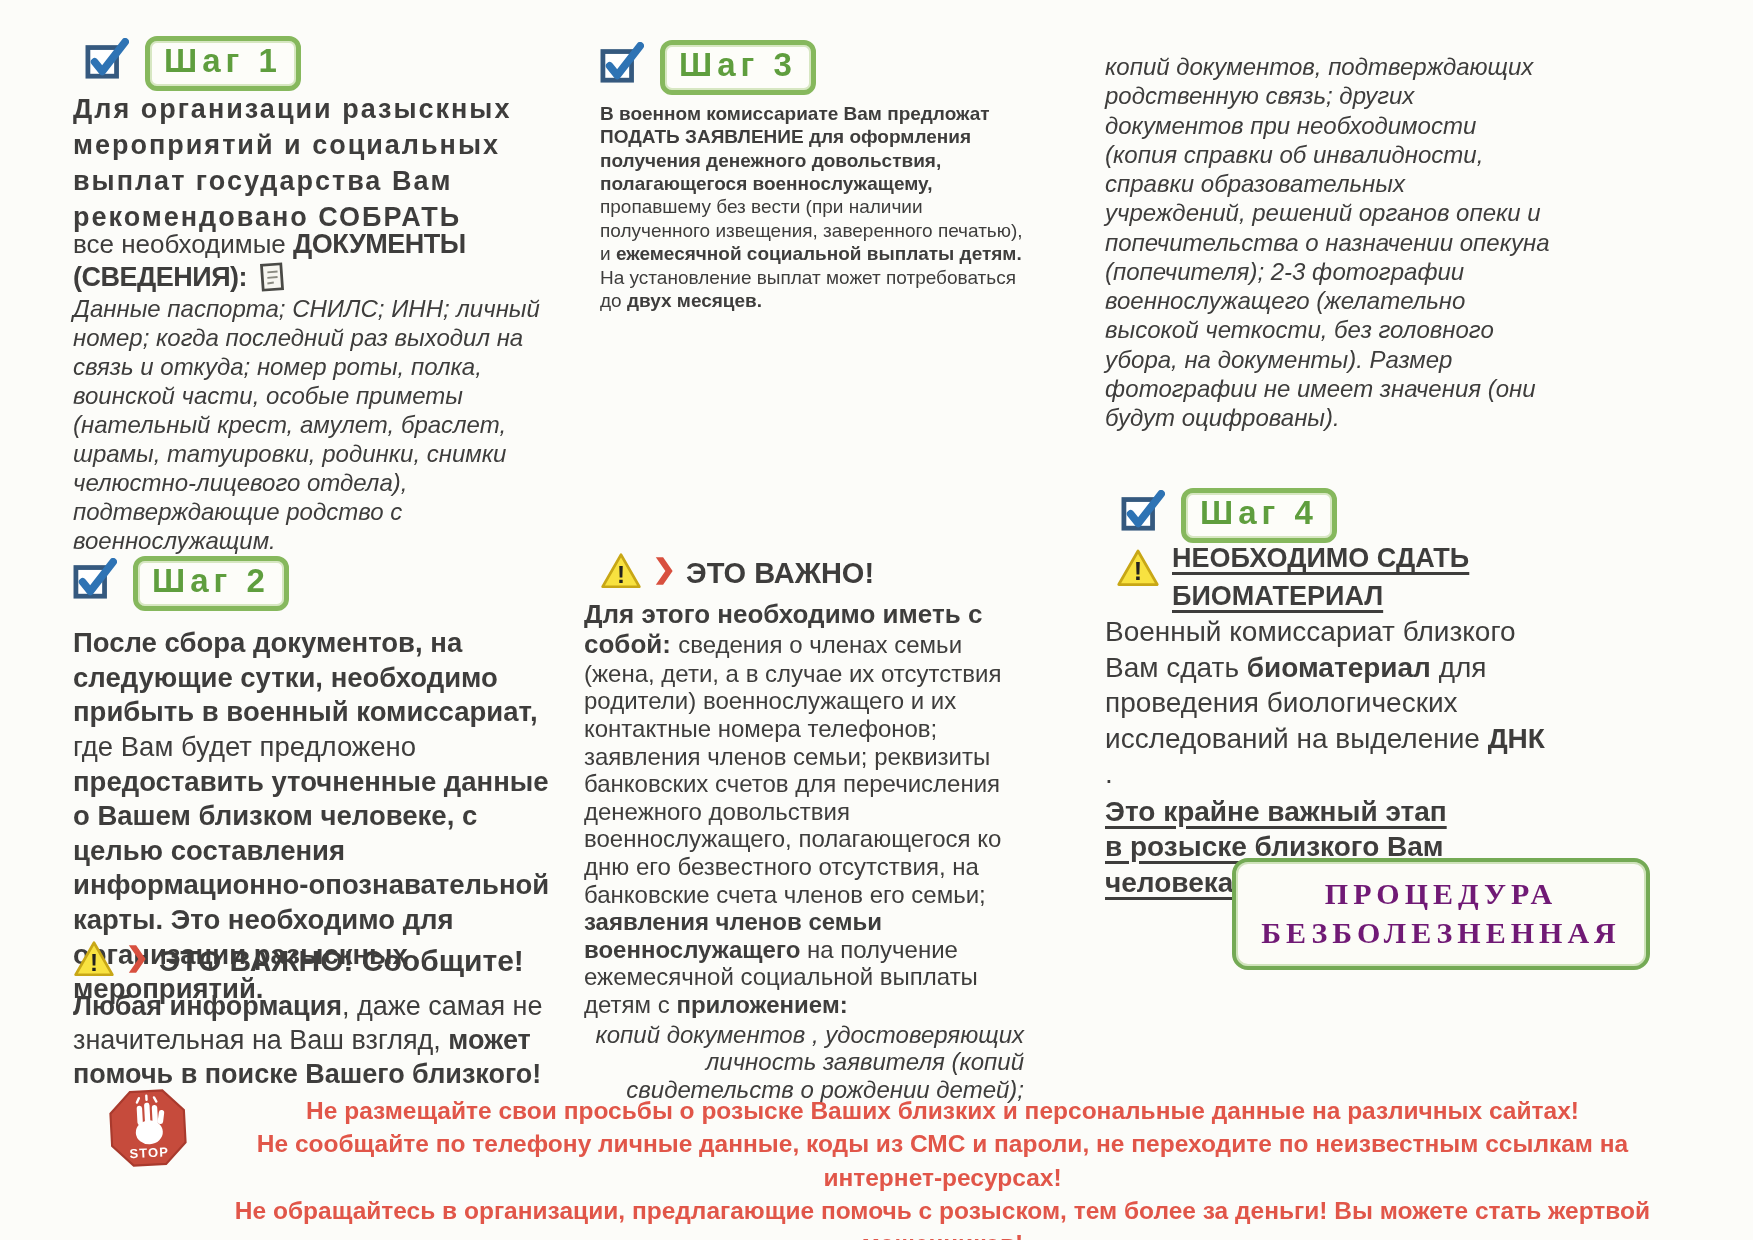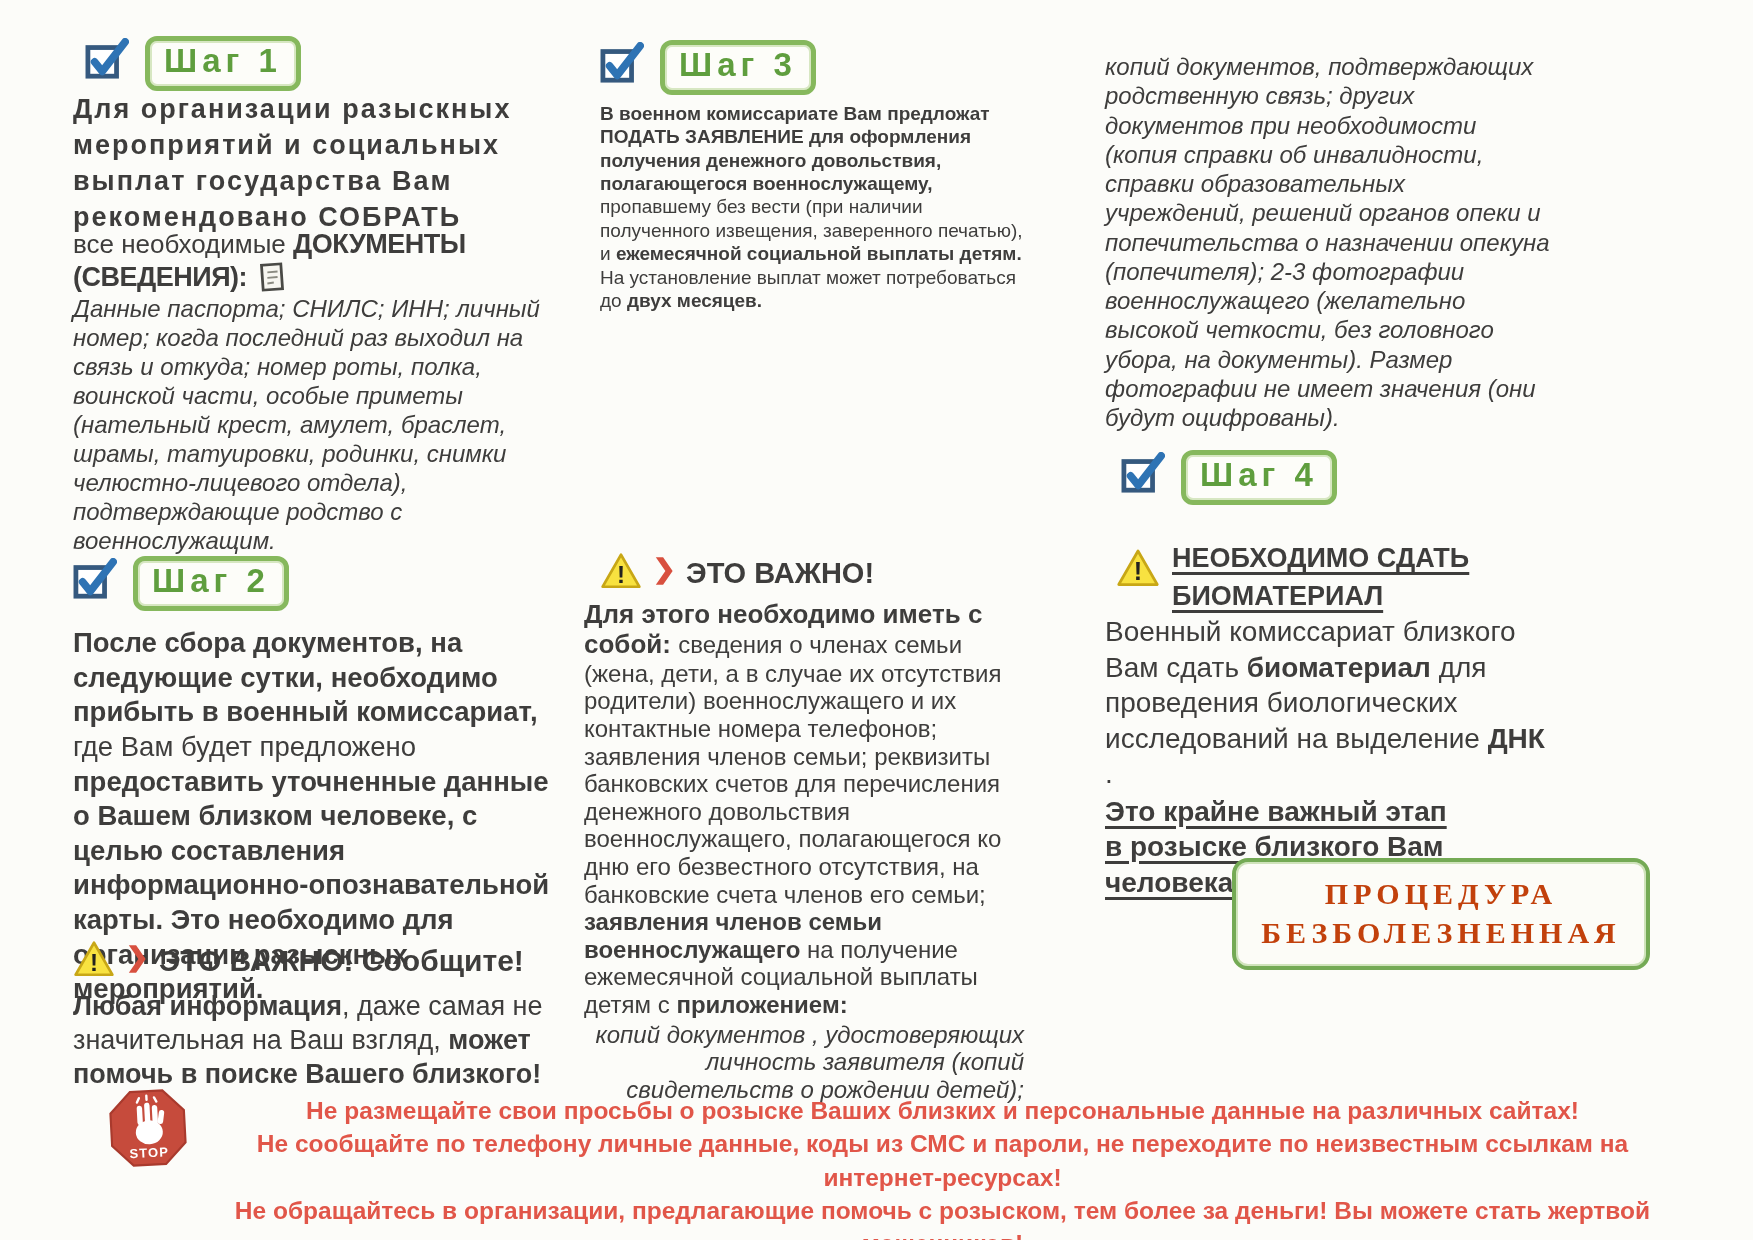--- a/index.html
+++ b/index.html
@@ -38,21 +38,21 @@
   .s4-body    { font-size:28px; line-height:1.27; }
   .s4-underline { display:block; max-width:345px; margin-top:2px; }
 
   .warn-row { display:flex; align-items:center; gap:12px; }
 
   .procedure-box {
     border:4px solid #74aa55; border-radius:16px; background:#fcfcf7;
     box-shadow: inset 0 0 0 2px #cfe3bb;
     text-align:center; padding:12px 8px 14px 8px;
     font-family:"Liberation Serif", serif; font-weight:bold;
-    font-size:30px; letter-spacing:5px; color:#c2410c; line-height:1.3;
+    font-size:30px; letter-spacing:5px; color:#701a75; line-height:1.3;
   }
 
   .footer-text { text-align:center; color:#e15649; font-weight:bold; font-size:24.5px; line-height:1.36; }
 </style>
 </head>
 <body>
 
 <div class="page">
 
   <div class="abs step-header" style="left:85px; top:36px;">
@@ -143,21 +143,21 @@
     <span class="imp-title" style="font-size:29px;">ЭТО ВАЖНО!</span>
   </div>
 
   <div class="abs imp2-para" style="left:584px; top:600px; width:440px;">
     <span class="b" style="font-size:26px;">Для этого необходимо иметь с собой:  </span><span>сведения о членах семьи (жена, дети, а в случае их отсутствия родители) военнослужащего и их контактные номера телефонов; заявления членов семьи;  реквизиты банковских счетов для перечисления денежного довольствия военнослужащего,  полагающегося ко дню его безвестного отсутствия, на банковские счета членов его семьи; </span><span class="b">заявления членов семьи военнослужащего </span><span>на получение ежемесячной социальной выплаты детям с </span><span class="b">приложением:</span>
     <span class="it" style="display:block; margin-top:2px;text-align:right;">копий документов , удостоверяющих личность заявителя (копий свидетельств о рождении детей);</span>
   </div>
 
   <p class="abs att-cont" style="left:1105px; top:52px; width:447px;">копий документов, подтверждающих родственную связь; других документов при необходимости (копия справки об инвалидности, справки образовательных учреждений, решений органов опеки и попечительства о назначении опекуна (попечителя); 2-3 фотографии военнослужащего (желательно высокой четкости, без головного убора, на документы). Размер фотографии не имеет значения (они будут оцифрованы).</p>
 
-  <div class="abs step-header" style="left:1105px; top:450px;padding-left:16px;">
+  <div class="abs step-header" style="left:1105px; top:488px;padding-left:16px;">
     <span class="checkbox">
       <svg width="44" height="42" viewBox="0 0 46 44">
         <rect x="3" y="10" width="30" height="30" fill="#ffffff" stroke="#35597f" stroke-width="5"></rect>
         <path d="M10 25 L18 35 L42 4" fill="none" stroke="#2e73b4" stroke-width="8" stroke-linecap="round" stroke-linejoin="round"></path>
       </svg>
     </span>
     <span class="badge">Шаг 4</span>
   </div>
 
   <div class="abs warn-row" style="left:1116px; top:540px; align-items:flex-start;">

